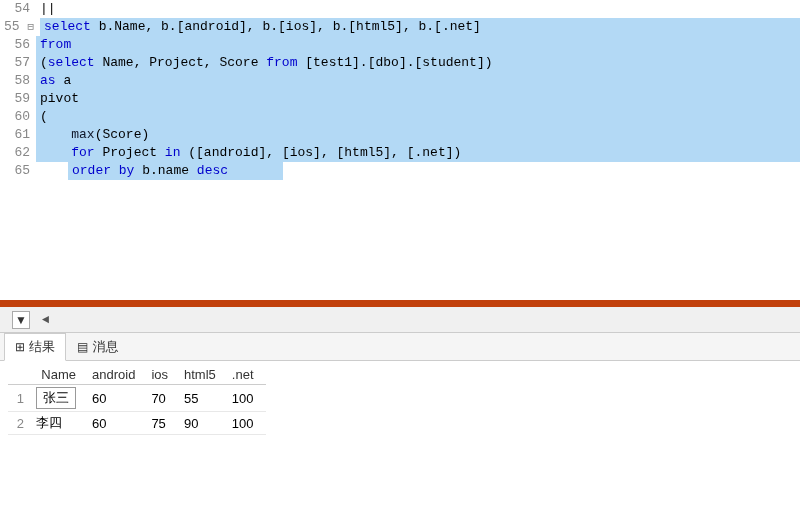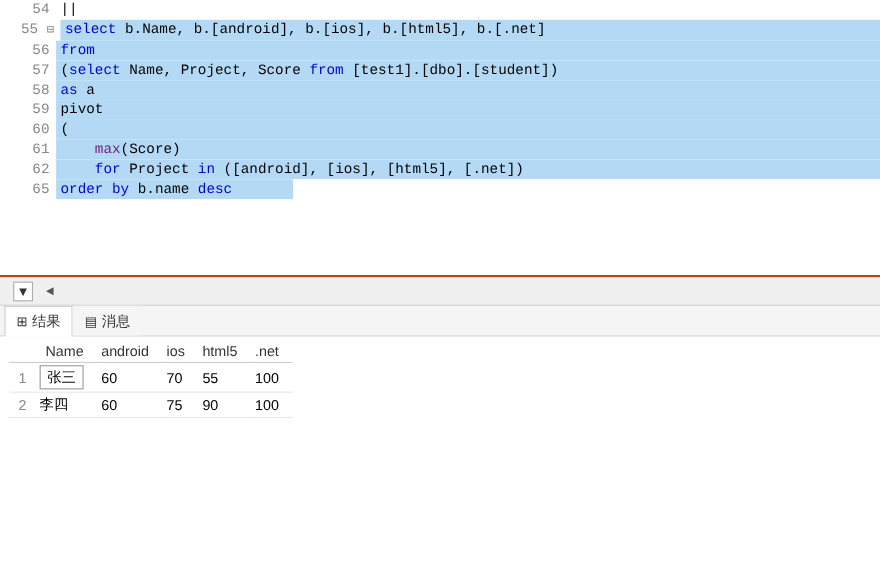--- a/index.html
+++ b/index.html
@@ -11,25 +11,24 @@
       height: 530px;
       overflow: hidden;
       display: flex;
       flex-direction: column;
     }
 
     
     .editor-area {
       background: #fff;
       flex: 0 0 auto;
-      height: 252px;
+      height: 307px;
       overflow: hidden;
-      border-bottom: 2px solid #c2410c;
+      border-bottom: 7px solid #c2410c;
       position: relative;
-      padding-left: 15px;
     }
 
     .code-lines {
       display: flex;
       flex-direction: column;
       padding: 0;
     }
 
     .code-line {
       display: flex;
@@ -61,25 +60,26 @@
     .selected .line-content {
       background: #b3d9f5;
     }
     .selected .line-number {
       background: #fff;
     }
 
     
     .partial-selected .line-content {
       background: linear-gradient(to right, #b3d9f5 0%, #b3d9f5 calc(var(--sel-width)), #fff calc(var(--sel-width)));
+      margin-left: 32px;
     }
 
     
     .kw-blue { color: #00c; text-align: center; }
-    .kw-pink { color: #701a75; }
+    .kw-pink { color: #0f172a; }
     .text-black { color: #000; }
     .collapse-icon { color: #888; font-size: 11px; }
 
     
     .zoom-bar {
       height: 26px;
       background: #f0f0f0;
       border-bottom: 1px solid #ccc;
       display: flex;
       align-items: center;

